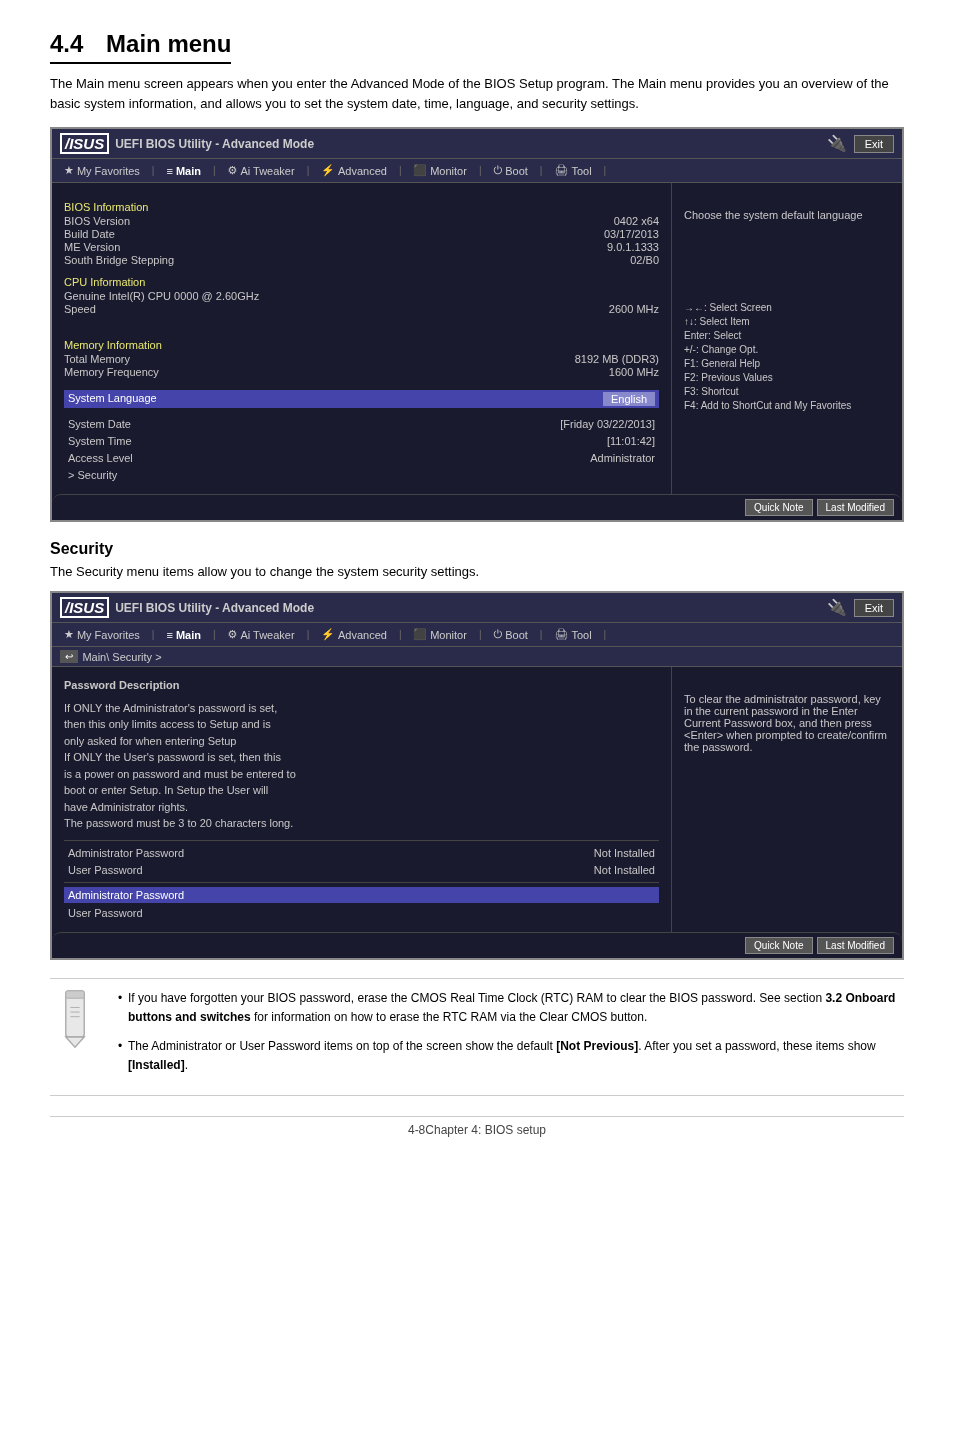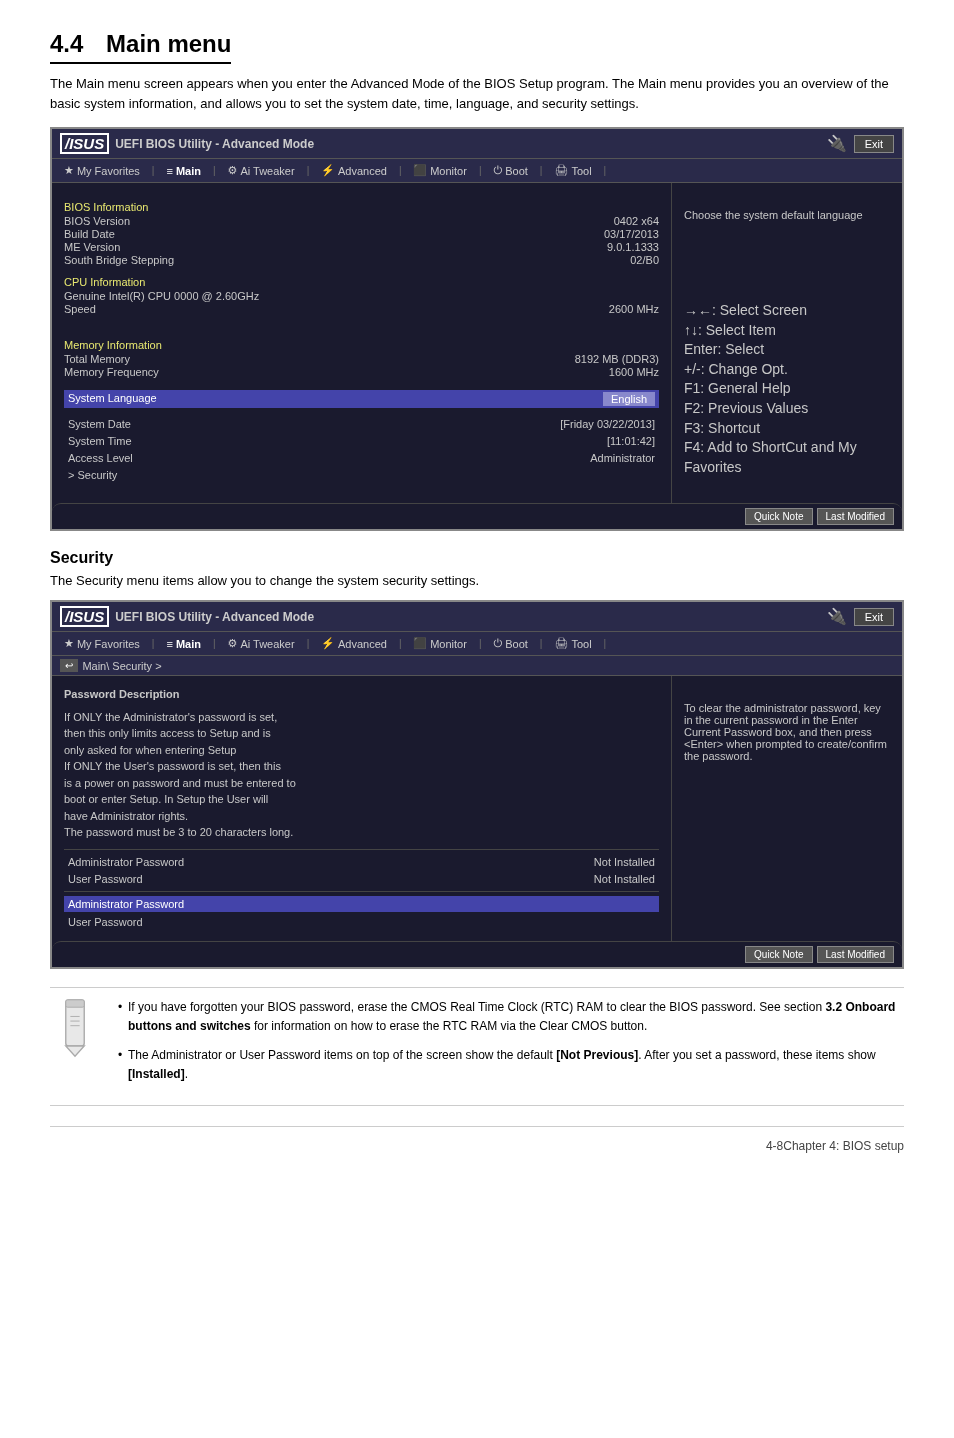--- a/index.html
+++ b/index.html
@@ -226,21 +226,21 @@
       background: #555;
       color: #fff;
       border: 1px solid #888;
       padding: 2px 8px;
       font-size: 10px;
       font-family: Arial, sans-serif;
       cursor: pointer;
     }
 
     .bios-keybind-row {
-      font-size: 14px;
+      font-size: 10px;
       font-family: Arial, sans-serif;
       color: #c8c8c8;
       line-height: 1.4;
     }
 
     
     .security-heading {
       font-size: 16px;
       font-weight: bold;
       margin: 18px 0 6px 0;
@@ -327,25 +327,25 @@
       left: 0;
     }
 
     .note-content strong {
       font-weight: bold;
     }
 
     
     .page-footer {
       display: flex;
-      justify-content: flex-end;
+      justify-content: center;
       align-items: center;
       border-top: 1px solid #ccc;
       margin-top: 20px;
-      padding-top: 12px;
+      padding-top: 6px;
       font-size: 12px;
       color: #444;
     }
   </style>
 </head>
 <body>
 
 <div class="page-container">
 
   

